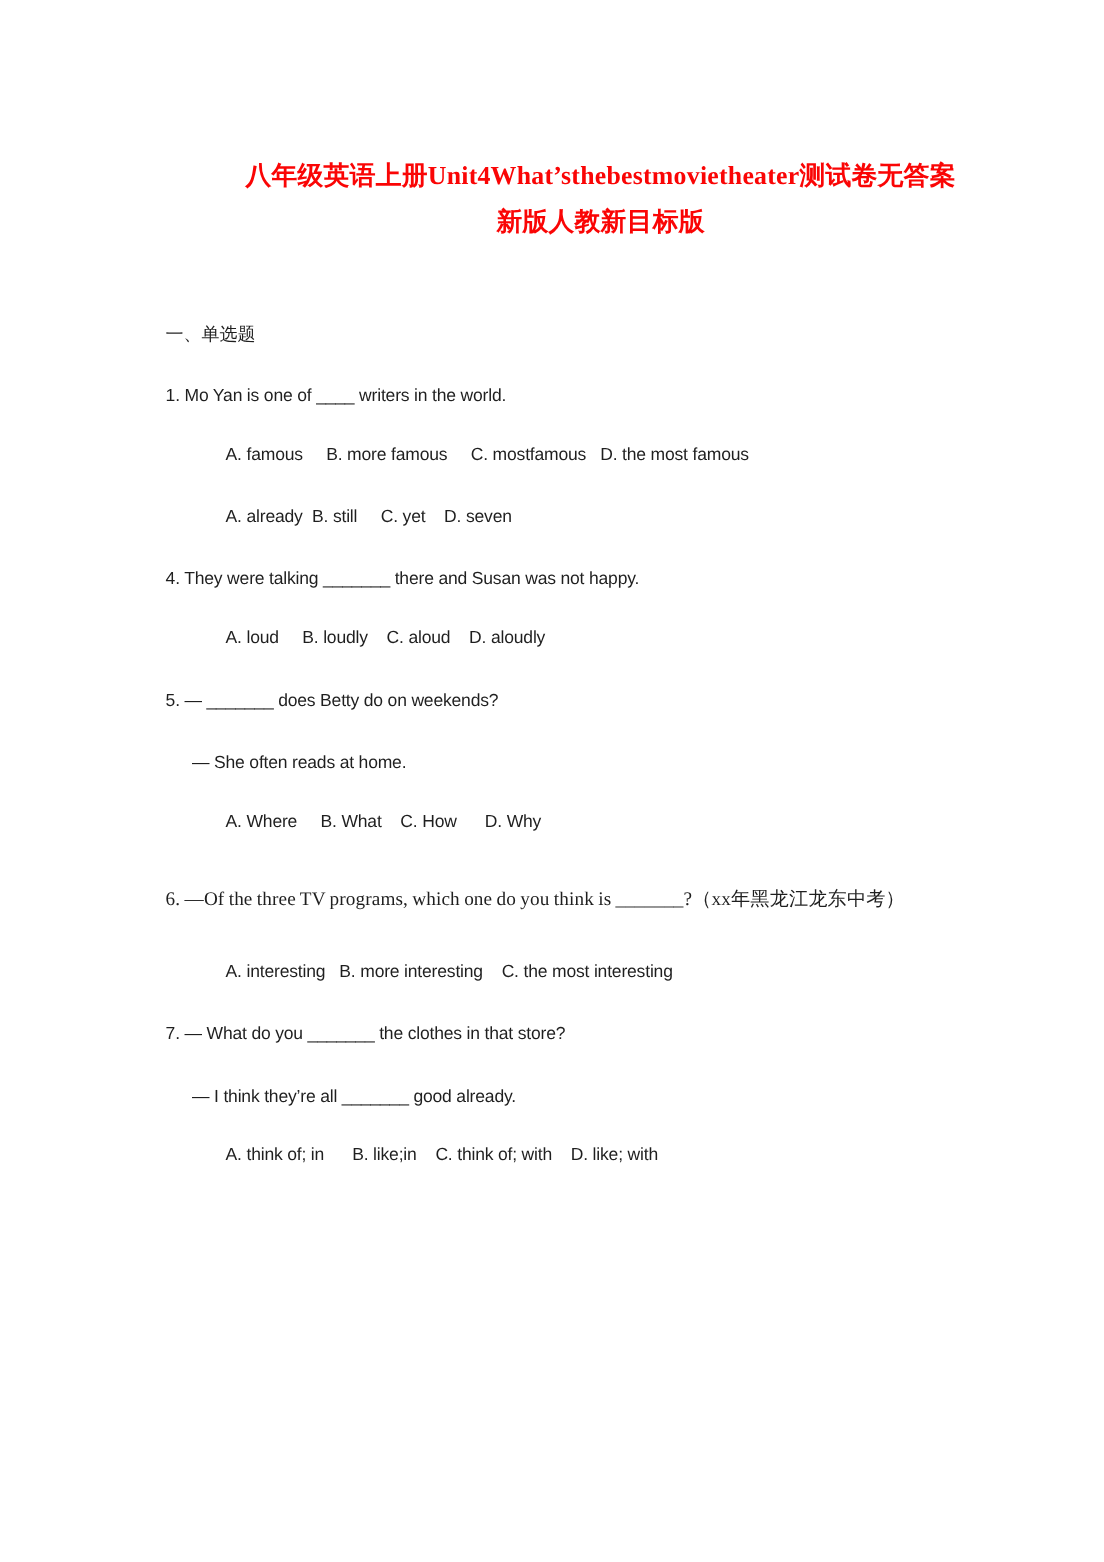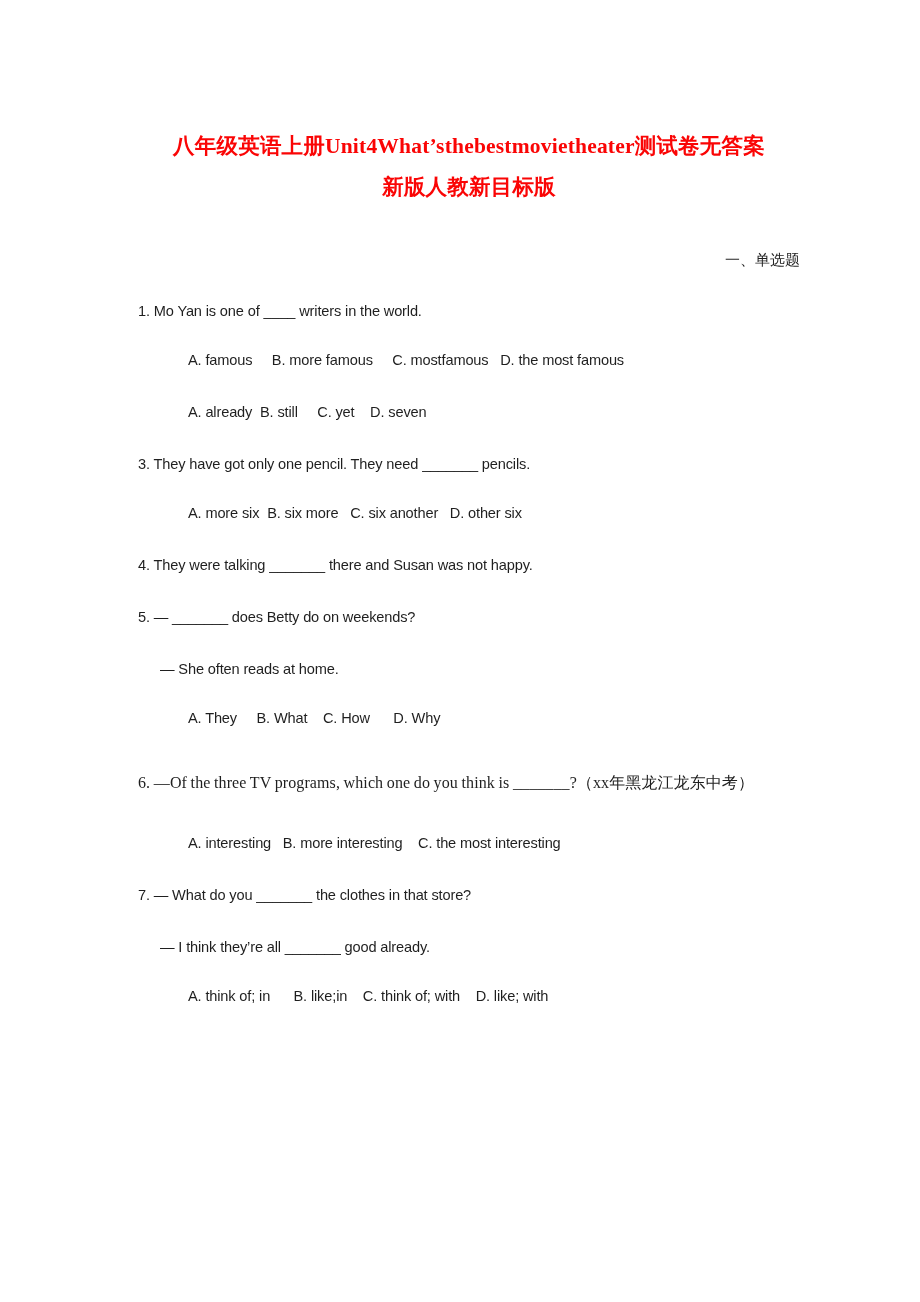--- a/index.html
+++ b/index.html
@@ -14,21 +14,21 @@
     font-family: "Liberation Mono", "DejaVu Sans Mono", monospace;
     color: #1a1a1a;
     overflow: hidden;
   }
   .page {
     position: absolute;
     left: 0; top: 0;
     width: 920px;
     height: 1274px;
     box-sizing: border-box;
-    padding: 0 120px 0 138px;
+    padding: 0 57px 0 138px;
   }
 
   
   .doc-title {
     color: #fa0505;
     font-family: "Liberation Serif", "DejaVu Serif", serif;
     font-size: 21.5px;
     font-weight: 700;
     line-height: 41px;
     letter-spacing: 0.2px;
@@ -38,30 +38,30 @@
     word-spacing: -1px;
   }
   .doc-title .title-line-1 {
     display: block;
     text-align: left;
     white-space: nowrap;
   }
   .doc-title .title-line-2 {
     display: block;
     text-align: center;
+    font-family: Liberation Mono, monospace;
   }
 
   
   .section-heading {
     font-family: "Liberation Serif", "DejaVu Serif", serif;
     font-size: 15px;
     line-height: 22px;
-    margin-top: 41px;
+    margin-top: 60px;
     color: #1f1f1f;
-    text-align: right;
   }
 
   
   .question {
     margin-top: 29px;
   }
   .q-stem,
   .q-reply,
   .q-options {
     font-size: 14.6px;
@@ -107,33 +107,30 @@
 
   <div class="question">
     <div class="q-stem">1. Mo Yan is one of ____ writers in the world.</div>
     <div class="q-options">A. famous     B. more famous     C. mostfamous   D. the most famous</div>
   </div>
 
   <div class="question">
     <div class="q-options">A. already  B. still     C. yet    D. seven</div>
   </div>
 
-  <div class="question">
-    <div class="q-stem">3. They have got only one pencil. They need _______ pencils.</div>
-    <div class="q-options">A. more six  B. six more   C. six another   D. other six</div>
-  </div>
 
   <div class="question">
     <div class="q-stem">4. They were talking _______ there and Susan was not happy.</div>
+    <div class="q-options">A. loud     B. loudly    C. aloud    D. aloudly</div>
   </div>
 
   <div class="question">
     <div class="q-stem">5. — _______ does Betty do on weekends?</div>
     <div class="q-reply">— She often reads at home.</div>
-    <div class="q-options">A. They     B. What    C. How      D. Why</div>
+    <div class="q-options">A. Where     B. What    C. How      D. Why</div>
   </div>
 
   <div class="question">
     <div class="q-stem condensed">6. —Of the three TV programs, which one do you think is _______?（xx年黑龙江龙东中考）</div>
     <div class="q-options">A. interesting   B. more interesting    C. the most interesting</div>
   </div>
 
   <div class="question">
     <div class="q-stem">7. — What do you _______ the clothes in that store?</div>
     <div class="q-reply">— I think they’re all _______ good already.</div>

